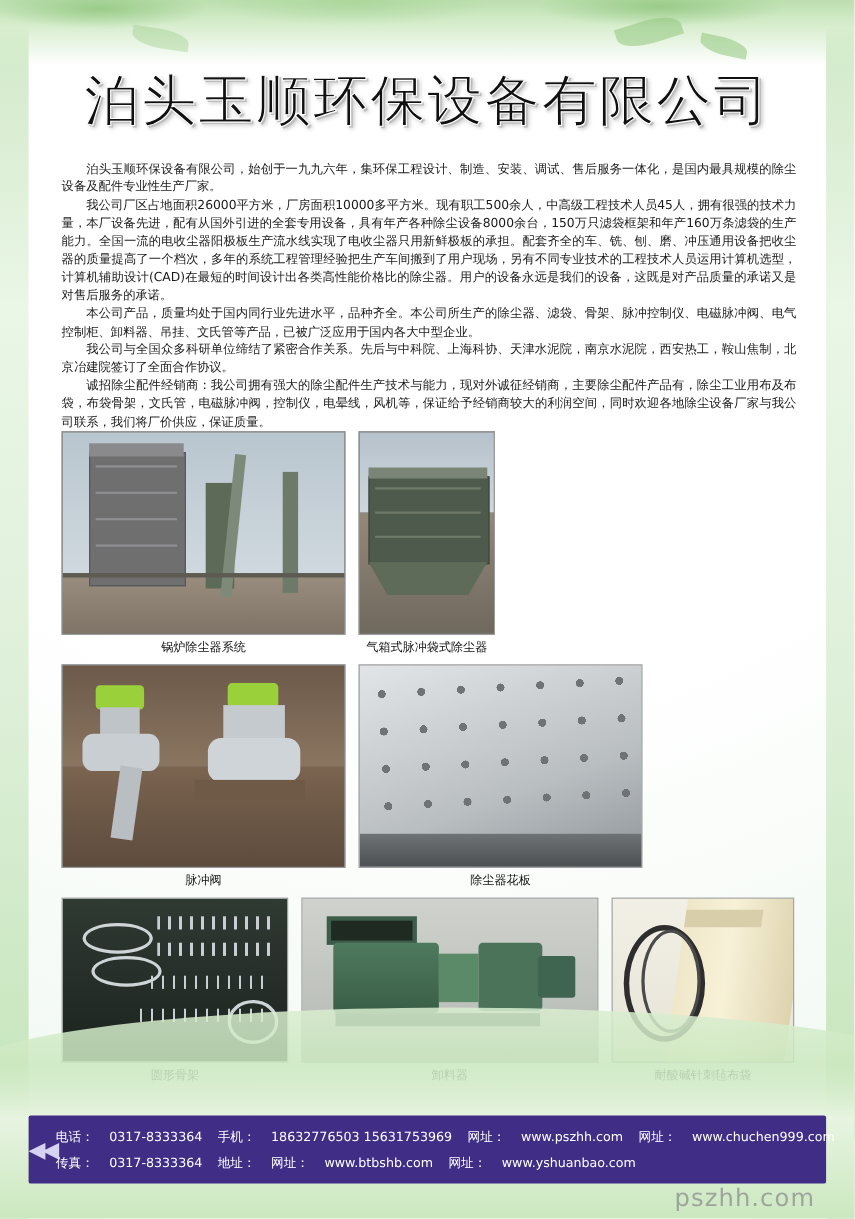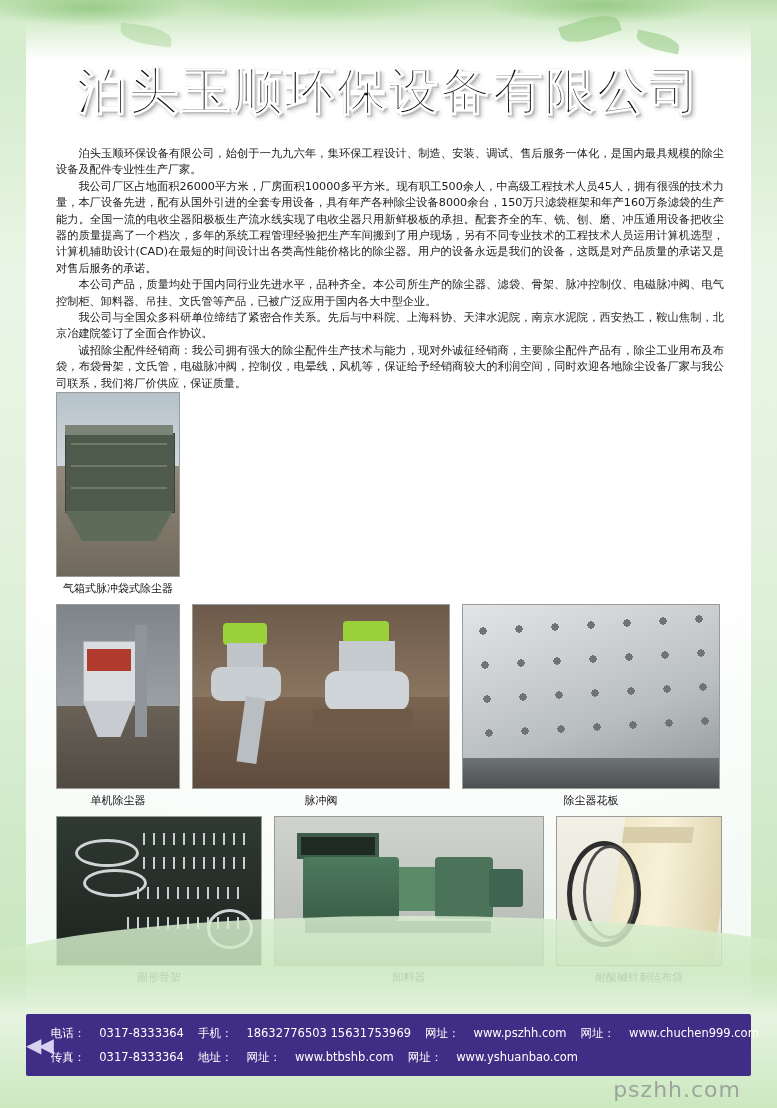--- a/index.html
+++ b/index.html
@@ -46,21 +46,21 @@
     position:absolute;left:-40px;bottom:72px;width:900px;height:120px;
     border-radius:50% 50% 0 0;
     background:linear-gradient(180deg,#d9eed0 0%,#b9e0a9 100%);
     opacity:.85;
   }
 
   
   .title{
     position:absolute;left:0;top:58px;width:777px;text-align:center;
     font-family:"DejaVu Sans","Liberation Sans",sans-serif;
-    font-size:50px;font-weight:bold;letter-spacing:2px;
+    font-size:50px;font-weight:normal;letter-spacing:2px;
     color:#111;
     -webkit-text-stroke:1px #ffffff;
     text-shadow:2px 2px 0 #bdbdbd, 3px 3px 4px rgba(0,0,0,.25);
   }
 
   
   .body-text{
     position:absolute;left:56px;top:146px;width:668px;
     font-size:11.2px;line-height:16.4px;color:#1a1a1a;text-align:justify;
     font-family:"DejaVu Sans","Liberation Sans",sans-serif;
@@ -124,49 +124,55 @@
     <p>泊头玉顺环保设备有限公司，始创于一九九六年，集环保工程设计、制造、安装、调试、售后服务一体化，是国内最具规模的除尘设备及配件专业性生产厂家。</p>
     <p>我公司厂区占地面积26000平方米，厂房面积10000多平方米。现有职工500余人，中高级工程技术人员45人，拥有很强的技术力量，本厂设备先进，配有从国外引进的全套专用设备，具有年产各种除尘设备8000余台，150万只滤袋框架和年产160万条滤袋的生产能力。全国一流的电收尘器阳极板生产流水线实现了电收尘器只用新鲜极板的承担。配套齐全的车、铣、刨、磨、冲压通用设备把收尘器的质量提高了一个档次，多年的系统工程管理经验把生产车间搬到了用户现场，另有不同专业技术的工程技术人员运用计算机选型，计算机辅助设计(CAD)在最短的时间设计出各类高性能价格比的除尘器。用户的设备永远是我们的设备，这既是对产品质量的承诺又是对售后服务的承诺。</p>
     <p>本公司产品，质量均处于国内同行业先进水平，品种齐全。本公司所生产的除尘器、滤袋、骨架、脉冲控制仪、电磁脉冲阀、电气控制柜、卸料器、吊挂、文氏管等产品，已被广泛应用于国内各大中型企业。</p>
     <p>我公司与全国众多科研单位缔结了紧密合作关系。先后与中科院、上海科协、天津水泥院，南京水泥院，西安热工，鞍山焦制，北京冶建院签订了全面合作协议。</p>
     <p>诚招除尘配件经销商：我公司拥有强大的除尘配件生产技术与能力，现对外诚征经销商，主要除尘配件产品有，除尘工业用布及布袋，布袋骨架，文氏管，电磁脉冲阀，控制仪，电晕线，风机等，保证给予经销商较大的利润空间，同时欢迎各地除尘设备厂家与我公司联系，我们将厂价供应，保证质量。</p>
   </div>
 
   <div class="gallery">
 
     <div class="grid-row">
+      <div class="cell">
+        <div class="photo" style="width:258px;height:185px;">
+          <div class="sky" style="background:linear-gradient(180deg,#b9c6cf 0%,#cfd8de 100%);height:70%;"></div>
+          <div class="ground" style="background:linear-gradient(180deg,#9a8f7f 0%,#7e7366 100%);height:30%;"></div>
+          <div class="obj" style="left:24px;top:18px;width:86px;height:120px;background:#6f6f70;border:1px solid #55555a;"></div>
+          <div class="obj" style="left:24px;top:10px;width:86px;height:12px;background:#8a8a8c;"></div>
+          <div class="obj" style="left:30px;top:30px;width:74px;height:2px;background:#8f8f92;"></div>
+          <div class="obj" style="left:30px;top:54px;width:74px;height:2px;background:#8f8f92;"></div>
+          <div class="obj" style="left:30px;top:78px;width:74px;height:2px;background:#8f8f92;"></div>
+          <div class="obj" style="left:30px;top:102px;width:74px;height:2px;background:#8f8f92;"></div>
+          <div class="obj" style="left:130px;top:46px;width:26px;height:96px;background:#5c6a57;"></div>
+          <div class="obj" style="left:150px;top:20px;width:10px;height:130px;background:#7d8a79;transform:rotate(6deg);"></div>
+          <div class="obj" style="left:200px;top:36px;width:14px;height:110px;background:#6d7a6a;"></div>
+          <div class="obj" style="left:0px;top:128px;width:258px;height:4px;background:#5d5a52;"></div>
+        </div>
+        <div class="cap">锅炉除尘器系统</div>
+      </div>
 
 
       <div class="cell">
         <div class="photo" style="width:124px;height:185px;">
           <div class="sky" style="background:linear-gradient(180deg,#b6c2cb 0%,#cfd7dd 100%);height:40%;"></div>
           <div class="ground" style="background:linear-gradient(180deg,#93897a 0%,#6f685c 100%);height:60%;"></div>
           <div class="obj" style="left:8px;top:40px;width:108px;height:78px;background:#4e5a4b;border:1px solid #3b443a;"></div>
           <div class="obj" style="left:8px;top:118px;width:108px;height:30px;background:#5f6b59;clip-path:polygon(0 0,100% 0,84% 100%,16% 100%);"></div>
           <div class="obj" style="left:8px;top:32px;width:108px;height:10px;background:#7b8577;"></div>
           <div class="obj" style="left:14px;top:50px;width:96px;height:2px;background:#6f7a6b;"></div>
           <div class="obj" style="left:14px;top:72px;width:96px;height:2px;background:#6f7a6b;"></div>
           <div class="obj" style="left:14px;top:94px;width:96px;height:2px;background:#6f7a6b;"></div>
         </div>
         <div class="cap">气箱式脉冲袋式除尘器</div>
       </div>
     </div>
 
     <div class="grid-row">
-      <div class="cell">
-        <div class="photo" style="width:124px;height:185px;">
-          <div class="sky" style="background:linear-gradient(180deg,#7e848a 0%,#9aa0a4 100%);height:55%;"></div>
-          <div class="ground" style="background:linear-gradient(180deg,#6a6257 0%,#4f4a42 100%);height:45%;"></div>
-          <div class="obj" style="left:26px;top:36px;width:52px;height:60px;background:#d9dde0;border:1px solid #a9afb3;"></div>
-          <div class="obj" style="left:30px;top:44px;width:44px;height:22px;background:#b03a2e;"></div>
-          <div class="obj" style="left:26px;top:96px;width:52px;height:36px;background:#c8ccd0;clip-path:polygon(0 0,100% 0,72% 100%,28% 100%);"></div>
-          <div class="obj" style="left:78px;top:20px;width:12px;height:112px;background:#8e9499;"></div>
-        </div>
-        <div class="cap">单机除尘器</div>
-      </div>
 
       <div class="cell">
         <div class="photo" style="width:258px;height:185px;">
           <div class="sky" style="background:linear-gradient(180deg,#6d5a4a 0%,#8a7560 100%);height:50%;"></div>
           <div class="ground" style="background:linear-gradient(180deg,#7b6450 0%,#5d4b3c 100%);height:50%;"></div>
           <div class="obj" style="left:30px;top:18px;width:44px;height:22px;background:#9ad13a;border-radius:4px;"></div>
           <div class="obj" style="left:34px;top:38px;width:36px;height:30px;background:#bfc4c8;"></div>
           <div class="obj" style="left:18px;top:62px;width:70px;height:34px;background:#c9ced2;border-radius:10px;"></div>
           <div class="obj" style="left:48px;top:92px;width:20px;height:66px;background:#b9bec2;transform:rotate(8deg);"></div>
           <div class="obj" style="left:150px;top:16px;width:46px;height:22px;background:#9ad13a;border-radius:4px;"></div>

